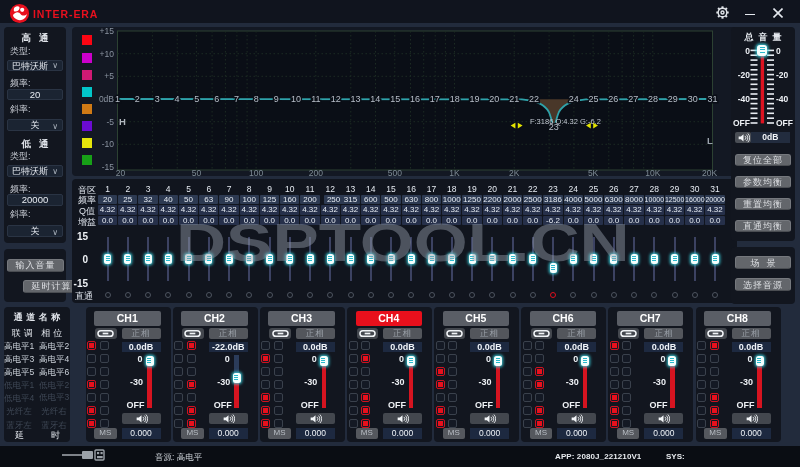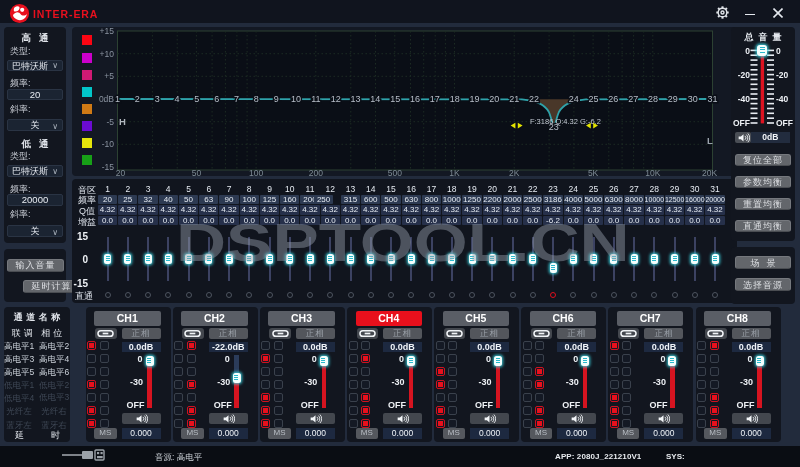--- a/index.html
+++ b/index.html
@@ -222,21 +222,21 @@
 <div class="cell" style="left:259.9px;top:215.9px;width:19.2px;height:9.6px;line-height:9.6px;background:#26304a;">0.0</div>
 <div class="abs" style="left:279.8px;top:183.5px;width:20px;text-align:center;color:#e6ebf2;font-size:8.5px;">10</div>
 <div class="cell" style="left:280.1px;top:194.5px;width:19.2px;height:9.6px;line-height:9.6px;background:#2d3a52;font-size:8px;">160</div>
 <div class="cell" style="left:280.1px;top:205.2px;width:19.2px;height:9.6px;line-height:9.6px;background:#26304a;">4.32</div>
 <div class="cell" style="left:280.1px;top:215.9px;width:19.2px;height:9.6px;line-height:9.6px;background:#26304a;">0.0</div>
 <div class="abs" style="left:300.0px;top:183.5px;width:20px;text-align:center;color:#e6ebf2;font-size:8.5px;">11</div>
 <div class="cell" style="left:300.4px;top:194.5px;width:19.2px;height:9.6px;line-height:9.6px;background:#2d3a52;font-size:8px;">200</div>
 <div class="cell" style="left:300.4px;top:205.2px;width:19.2px;height:9.6px;line-height:9.6px;background:#26304a;">4.32</div>
 <div class="cell" style="left:300.4px;top:215.9px;width:19.2px;height:9.6px;line-height:9.6px;background:#26304a;">0.0</div>
 <div class="abs" style="left:320.2px;top:183.5px;width:20px;text-align:center;color:#e6ebf2;font-size:8.5px;">12</div>
-<div class="cell" style="left:314px;top:194.5px;width:19.2px;height:9.6px;line-height:9.6px;background:#2d3a52;font-size:8px;">250</div>
+<div class="cell" style="left:324px;top:194.5px;width:19.2px;height:9.6px;line-height:9.6px;background:#2d3a52;font-size:8px;">250</div>
 <div class="cell" style="left:320.6px;top:205.2px;width:19.2px;height:9.6px;line-height:9.6px;background:#26304a;">4.32</div>
 <div class="cell" style="left:320.6px;top:215.9px;width:19.2px;height:9.6px;line-height:9.6px;background:#26304a;">0.0</div>
 <div class="abs" style="left:340.5px;top:183.5px;width:20px;text-align:center;color:#e6ebf2;font-size:8.5px;">13</div>
 <div class="cell" style="left:340.9px;top:194.5px;width:19.2px;height:9.6px;line-height:9.6px;background:#2d3a52;font-size:8px;">315</div>
 <div class="cell" style="left:340.9px;top:205.2px;width:19.2px;height:9.6px;line-height:9.6px;background:#26304a;">4.32</div>
 <div class="cell" style="left:340.9px;top:215.9px;width:19.2px;height:9.6px;line-height:9.6px;background:#26304a;">0.0</div>
 <div class="abs" style="left:360.8px;top:183.5px;width:20px;text-align:center;color:#e6ebf2;font-size:8.5px;">14</div>
 <div class="cell" style="left:361.1px;top:194.5px;width:19.2px;height:9.6px;line-height:9.6px;background:#2d3a52;font-size:8px;">600</div>
 <div class="cell" style="left:361.1px;top:205.2px;width:19.2px;height:9.6px;line-height:9.6px;background:#26304a;">4.32</div>
 <div class="cell" style="left:361.1px;top:215.9px;width:19.2px;height:9.6px;line-height:9.6px;background:#26304a;">0.0</div>

